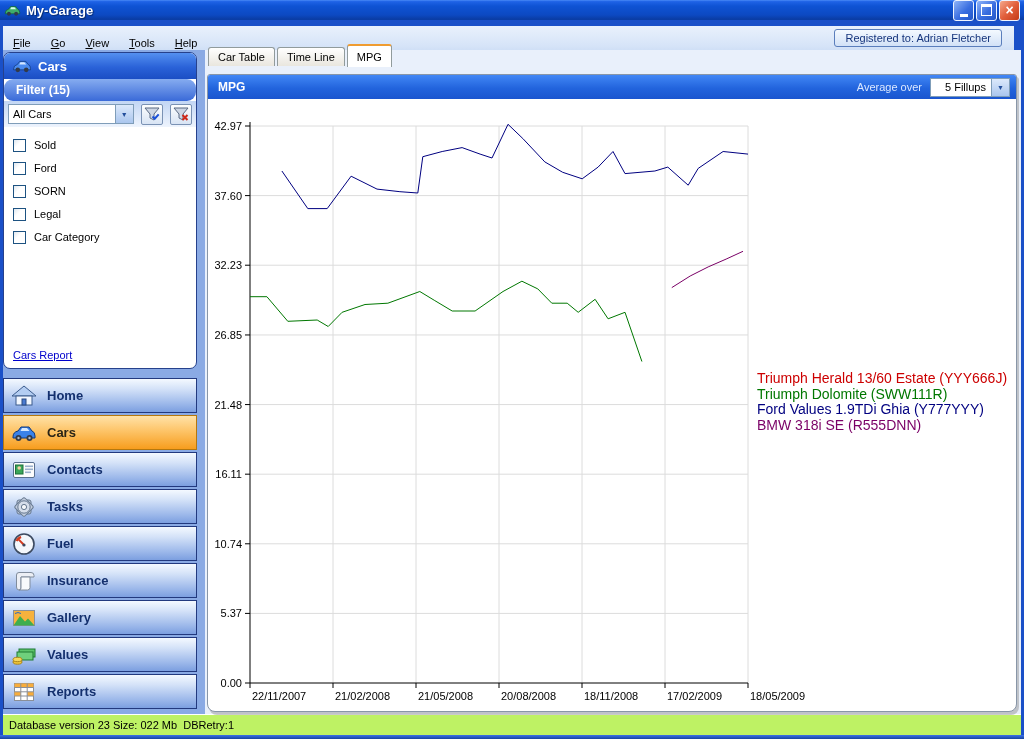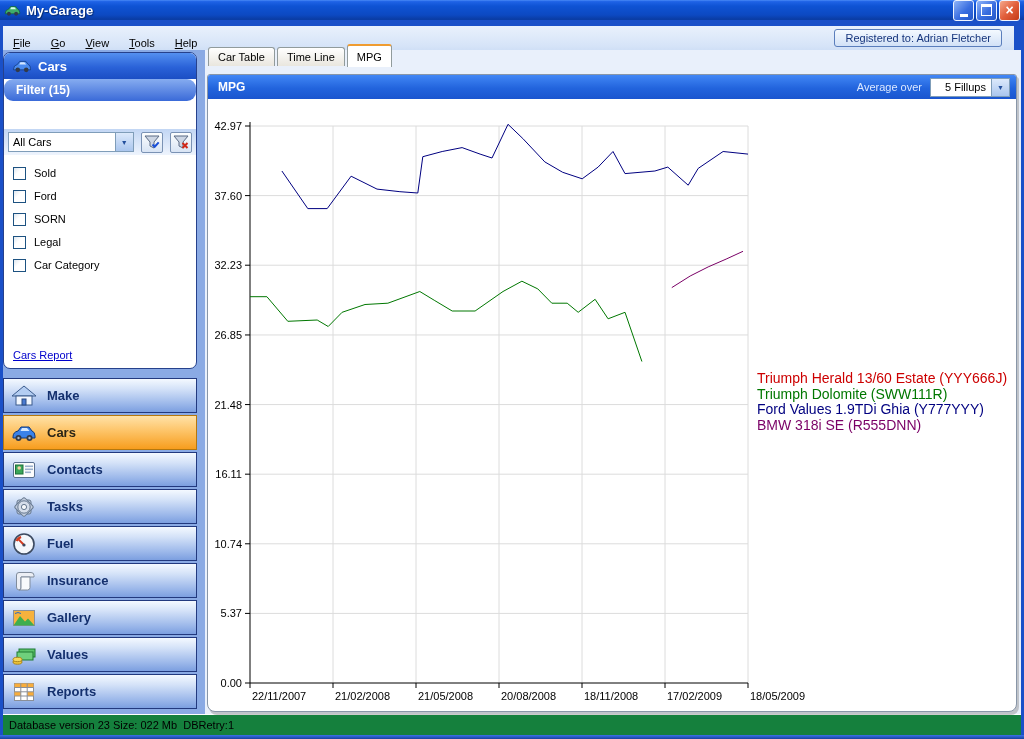--- a/index.html
+++ b/index.html
@@ -34,21 +34,21 @@
   .sidebar-bg{position:absolute;left:3px;top:50px;width:202px;height:664px;background:#8aaae4;}
 
   
   .cars-panel{position:absolute;left:3px;top:52px;width:194px;height:317px;background:#fff;
     border:1px solid #26418c;border-radius:7px;overflow:hidden;box-sizing:border-box;}
   .cars-panel-header{height:26px;background:linear-gradient(180deg,#5490f0 0%,#2a62d8 55%,#1b4ec4 100%);
     display:flex;align-items:center;color:#fff;font-weight:bold;font-size:13px;gap:6px;padding-left:8px;}
   .filter-header{height:22px;background:linear-gradient(180deg,#86acf0 0%,#3a6ad8 100%);
     display:flex;align-items:center;color:#fff;font-weight:bold;font-size:12px;padding-left:12px;border-radius:9px;}
   .filter-row{height:26px;background:linear-gradient(180deg,#c2d6f4 0%,#eef4fd 100%);
-    display:flex;align-items:center;padding:0 4px;gap:7px;margin-top:28px;}
+    display:flex;align-items:center;padding:0 4px;gap:7px;}
   .xp-combo{display:inline-flex;align-items:center;height:20px;background:#fff;border:1px solid #7f9db9;
     font-size:11px;box-sizing:border-box;}
   .xp-combo .val{flex:1;padding:0 4px;white-space:nowrap;overflow:hidden;}
   .xp-combo .arrow{width:17px;align-self:stretch;background:linear-gradient(180deg,#dce9fb,#aac6ee);
     border-left:1px solid #7f9db9;display:flex;align-items:center;justify-content:center;
     font-size:7px;color:#234f9c;}
   .combo-all-cars{width:131px;}
   .tool-btn{width:23px;height:21px;border:1px solid #7a92b4;border-radius:2px;
     background:linear-gradient(180deg,#fdfefe,#d8e4f4);display:flex;align-items:center;justify-content:center;padding:0;}
   .check-list{padding:10px 0 0 9px;}
@@ -60,21 +60,21 @@
   
   .nav{position:absolute;left:3px;top:378px;width:194px;}
   .nav-btn{height:35px;margin-bottom:2px;border:1px solid #22397e;box-sizing:border-box;
     background:linear-gradient(180deg,#f4f9ff 0%,#d4e2f8 30%,#9cb8ea 75%,#7c9fe0 100%);
     display:flex;align-items:center;gap:10px;padding-left:7px;
     color:#14306e;font-weight:bold;font-size:13px;cursor:pointer;}
   .nav-btn.active{background:linear-gradient(180deg,#ffe2a8 0%,#fdc468 45%,#f79d1e 100%);border-color:#b4770e;color:#2a2417;}
   .nav-icon{width:26px;height:26px;flex:0 0 26px;}
 
   
-  .statusbar{position:absolute;left:3px;right:3px;top:714px;height:21px;background:#15803d;
+  .statusbar{position:absolute;left:3px;right:3px;top:714px;height:21px;background:#bef264;
     border-top:1px solid #fff;display:flex;align-items:center;font-size:11px;color:#000;padding-left:6px;box-sizing:border-box;}
   .statusbar span{white-space:pre;}
   .bottom-strip{position:absolute;left:0;right:0;bottom:0;height:4px;background:linear-gradient(180deg,#3c72e8,#16449e);}
 
   
   .tabs{position:absolute;left:208px;top:44px;height:22px;display:flex;align-items:flex-end;z-index:3;}
   .tab{height:19px;box-sizing:border-box;border:1px solid #919b9c;border-bottom:none;border-radius:3px 3px 0 0;
     background:linear-gradient(180deg,#ffffff,#e9e6de);font-size:11px;color:#000;
     display:flex;align-items:center;padding:0 9px;margin-right:2px;}
   .tab.active{height:23px;background:#fff;border-top:2px solid #ef9c31;margin-bottom:-1px;}
@@ -182,21 +182,21 @@
   <a class="report-link" href="#">Cars Report</a>
 </div>
 
 <div class="nav">
   <div class="nav-btn">
     <svg class="nav-icon" viewBox="0 0 26 26">
       <polygon points="13,3 25,13 1,13" fill="#b3cdf2" stroke="#3a5a8c"></polygon>
       <rect x="5" y="13" width="16" height="9" fill="#f2f7ff" stroke="#3a5a8c"></rect>
       <rect x="11" y="16" width="4" height="6" fill="#4a7ad0" stroke="#2a4a80"></rect>
     </svg>
-    <span>Make</span>
+    <span>Home</span>
   </div>
   <div class="nav-btn active">
     <svg class="nav-icon" viewBox="0 0 26 26">
       <path d="M2 17 Q2 12 7 11 L10 7 L18 7 L21 11 Q24 12 24 16 L24 18 L2 18 Z" fill="#3b82e8" stroke="#10387c"></path>
       <path d="M11 8 L16 8 L18.5 11 L9.5 11 Z" fill="#d6e8ff"></path>
       <circle cx="7.5" cy="18" r="3" fill="#333a48"></circle>
         <circle cx="18.5" cy="18" r="3" fill="#333a48"></circle>
       <circle cx="7.5" cy="18" r="1.2" fill="#aeb6c4"></circle>
         <circle cx="18.5" cy="18" r="1.2" fill="#aeb6c4"></circle>
     </svg>

